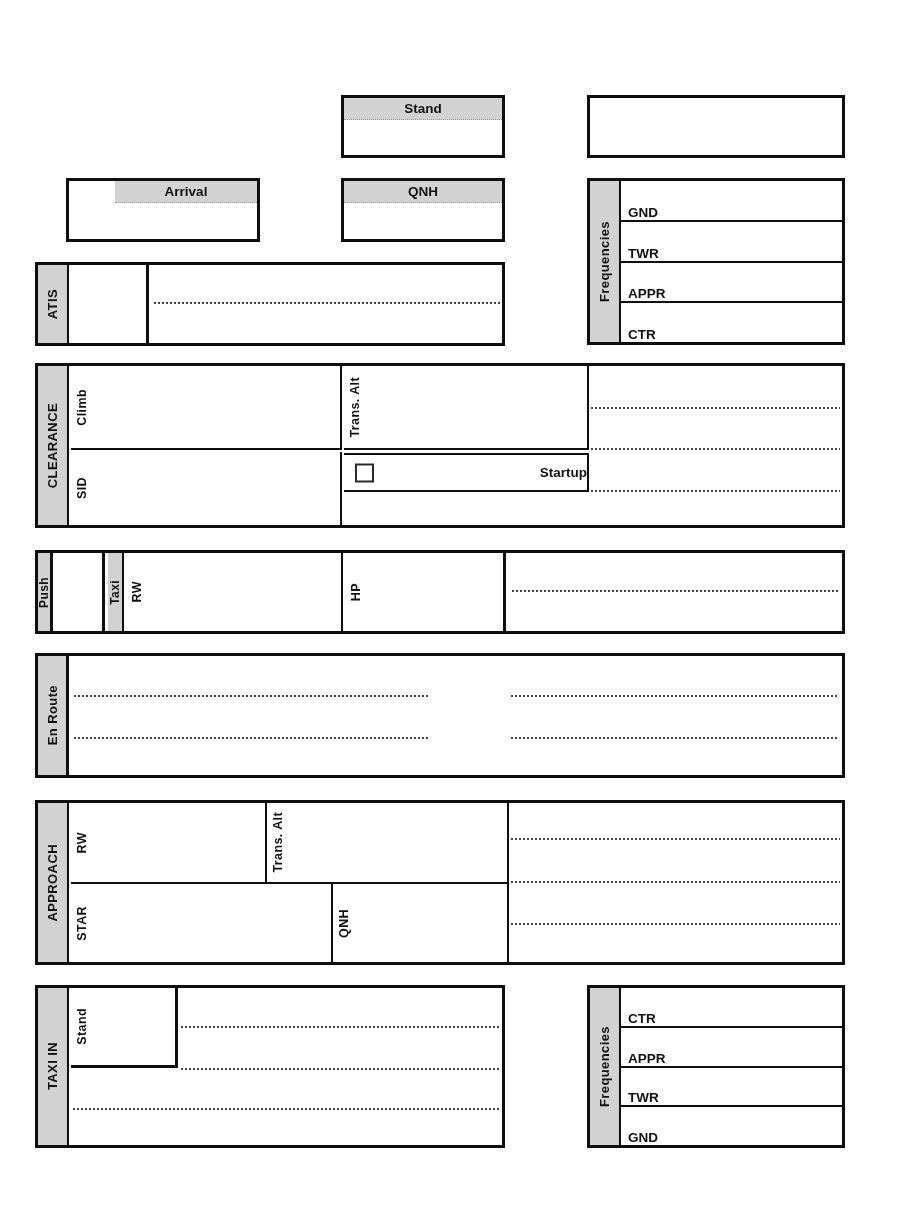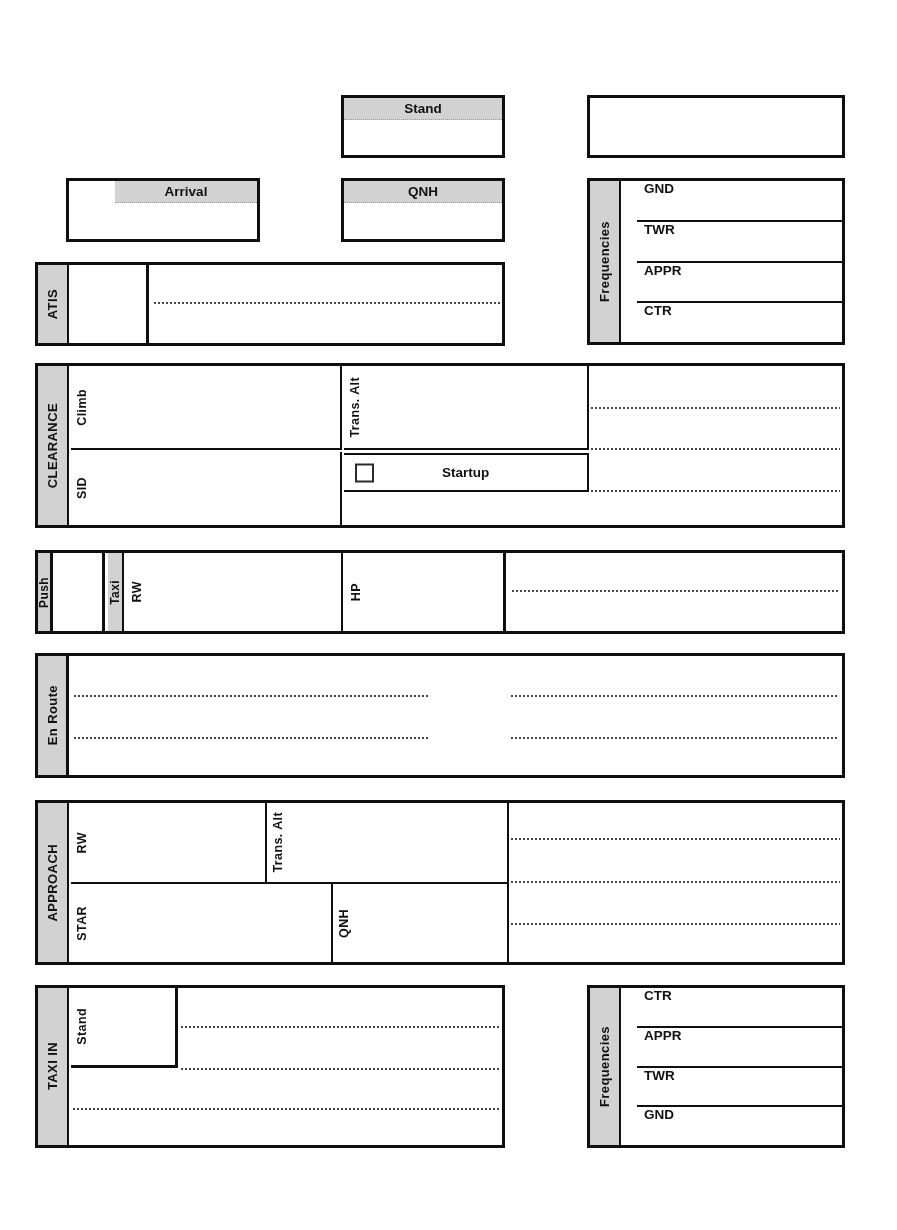--- a/index.html
+++ b/index.html
@@ -33,21 +33,21 @@
   .cellv .vtext { font-size:12.5px; }
   .dotline {
     position:absolute; height:2px;
     background-image:repeating-linear-gradient(90deg,#454545 0 2px,transparent 2px 4px);
   }
 
   
   .freqpanel { border:3px solid #0f0f0f; display:flex; }
   .freqpanel .glabel { width:29px; flex:none; }
   .freqrows { flex:1; display:flex; flex-direction:column; }
-  .freqrow { position:relative; flex:1; display:flex; align-items:flex-start; border-top:2px solid #0f0f0f;margin-left:16px; }
+  .freqrow { position:relative; flex:1; display:flex; align-items:flex-end; border-top:2px solid #0f0f0f; }
   .freqrow:first-child { border-top:none; }
   .freqrow .fl { font-weight:700; font-size:13.5px; padding-left:7px; }
   .freqrow .ff { position:absolute; left:55px; right:2px; top:2px; bottom:2px; }
 
   
   .chk {
     position:absolute; left:11px; top:50%; transform:translateY(-50%);
     width:15px; height:15px; border:2px solid #2a2a2a; background:#fff;
   }
 
@@ -135,21 +135,21 @@
     </div>
 
     <div class="abs" style="left:306px; top:0; width:245px; height:84px; border-right:2px solid #0f0f0f; border-bottom:2px solid #0f0f0f;">
       <span class="cellv">
           <span class="vtext">Trans. Alt</span>
         </span>
     </div>
 
     <div class="abs" style="left:306px; top:87px; width:245px; height:39px; border:2px solid #0f0f0f; border-left:none;">
       <span class="chk"></span>
-      <div style="width:100%; text-align:center; font-weight:700; font-size:13.5px; line-height:35px;">Startup</div>
+      <div style="width:100%; text-align:right; font-weight:700; font-size:13.5px; line-height:35px;">Startup</div>
     </div>
 
     <div class="abs" style="left:306px; top:126px; right:0; bottom:0;"></div>
 
     <div class="abs" style="left:551px; top:0; right:0; height:126px;">
       <span class="dotline" style="left:2px; right:2px; top:41px;"></span>
       <span class="dotline" style="left:2px; right:2px; top:82px;"></span>
       <span class="dotline" style="left:2px; right:2px; top:124px;"></span>
     </div>
   </div>

